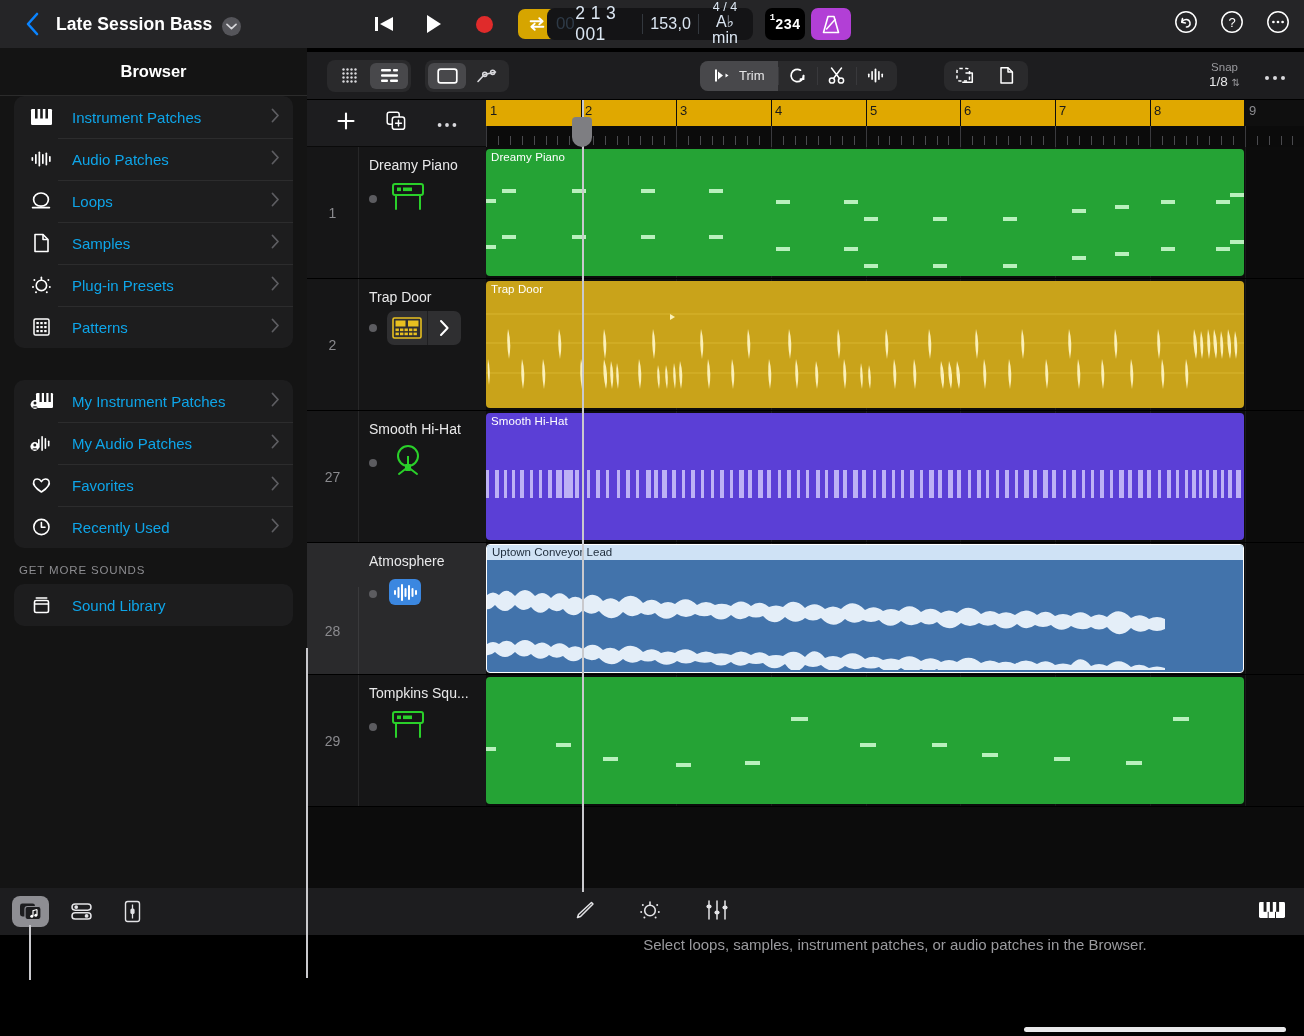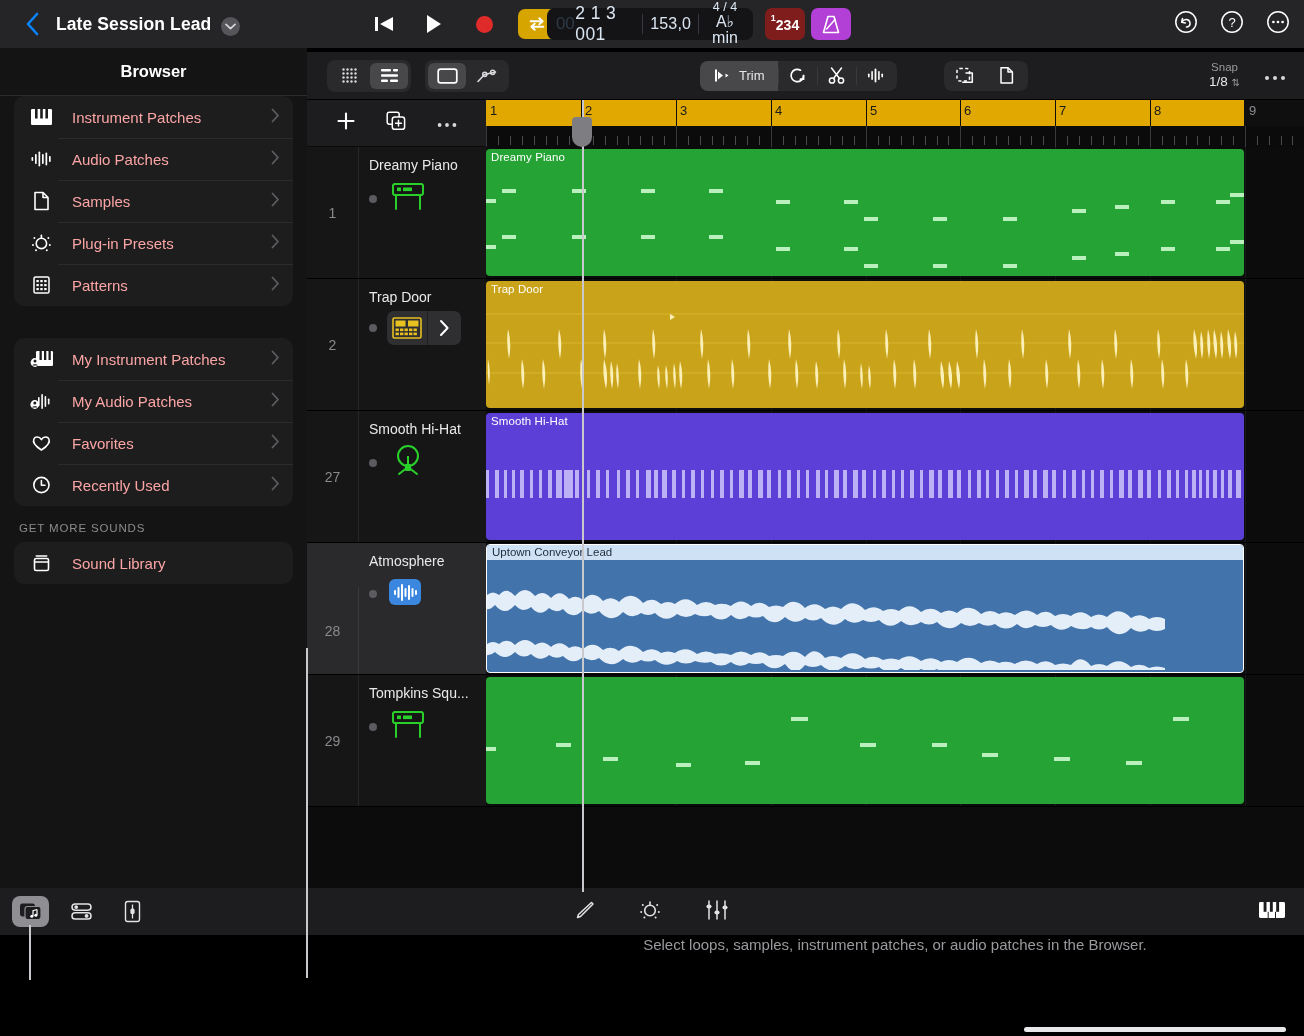--- a/index.html
+++ b/index.html
@@ -50,22 +50,22 @@
   .lcd-dim{ color:#2e3a47; font-size:17px; font-weight:500; letter-spacing:-.3px;}
   .lcd-pos{ font-size:17.5px; font-weight:500; letter-spacing:.4px; margin-left:1px;}
   .lcd-sep{ width:1px;height:20px;background:#33383e; margin:0 7px; }
   .lcd-tempo{ font-size:16px; font-weight:500; letter-spacing:.2px;}
   .lcd-sig{ text-align:center; line-height:1.02; }
   .lcd-sig .a{ font-size:12.5px; }
   .lcd-sig .b{ font-size:16px; }
 
   .count-btn{
     position:absolute; left:765px; top:8px; width:40px;height:32px;border-radius:7px;
-    background:#7f1d1d; display:flex;align-items:center;justify-content:center;
-    font-size:14px; font-weight:600;
+    background:#000000; display:flex;align-items:center;justify-content:center;
+    font-size:14px; font-weight:600;font-family:Liberation Mono, monospace;
   }
   .count-btn sup{ font-size:9px; position:relative; top:-3px; }
   .metro-btn{
     position:absolute; left:811px; top:8px; width:40px;height:32px;border-radius:7px;
     background:#b23fd6; display:flex;align-items:center;justify-content:center;
   }
   .top-right{
     position:absolute; right:14px; top:0; height:48px; display:flex; align-items:center; gap:22px;
   }
 
@@ -87,21 +87,21 @@
     margin:0 14px; background:#1d1d1e; border-radius:10px; overflow:hidden;
   }
   .srow{
     height:42px; display:flex; align-items:center; padding:0 13px 0 16px;
     position:relative;
   }
   .srow + .srow::before{
     content:""; position:absolute; left:44px; right:0; top:0; height:1px; background:#2c2c2d;
   }
   .srow .ico{ width:34px; display:flex; align-items:center; justify-content:flex-start; }
-  .srow .lbl{ font-size:15px; color:#fca5a5; flex:1; margin-left:8px; }
+  .srow .lbl{ font-size:15px; color:#0ea5e9; flex:1; margin-left:8px; }
   .srow .chev{ color:#5d5d61; }
 
   
   .workspace{
     position:absolute; left:307px; top:52px; width:997px; height:840px; background:#0c0c0c;
   }
   .wtoolbar{
     height:48px; background:#1d1d1f; display:flex; align-items:center; position:relative;
     border-bottom:1px solid #000;
   }
@@ -203,21 +203,21 @@
 </style>
 </head>
 <body>
 
 <div class="topbar">
   <div class="back-chevron">
     <svg width="15" height="24" viewBox="0 0 15 24">
       <path d="M12 2 L3 12 L12 22" stroke="#0a84ff" stroke-width="2.6" fill="none" stroke-linecap="round" stroke-linejoin="round"></path>
     </svg>
   </div>
-  <div class="proj-title">Late Session Lead</div>
+  <div class="proj-title">Late Session Bass</div>
   <div class="title-disc">
     <svg width="11" height="7" viewBox="0 0 11 7">
       <path d="M1 1.4 L5.5 5.6 L10 1.4" stroke="#d6d6da" stroke-width="1.7" fill="none" stroke-linecap="round" stroke-linejoin="round"></path>
     </svg>
   </div>
 
   <div class="transport">
     <div class="tbtn">
       <svg width="22" height="18" viewBox="0 0 22 18">
         <rect x="2" y="2" width="3" height="14" fill="#fff"></rect>
@@ -312,20 +312,32 @@
               <rect x="1.5" y="8" width="1.7" height="4" rx=".8"></rect>
               <rect x="5" y="5" width="1.7" height="10" rx=".8"></rect>
               <rect x="8.5" y="2.5" width="1.7" height="15" rx=".8"></rect>
               <rect x="12" y="5" width="1.7" height="10" rx=".8"></rect>
               <rect x="15.5" y="3.5" width="1.7" height="13" rx=".8"></rect>
               <rect x="19" y="7" width="1.7" height="6" rx=".8"></rect>
             </g>
           </svg>
       </span>
       <span class="lbl">Audio Patches</span>
+      <span class="chev"><svg width="9" height="15" viewBox="0 0 9 15">
+            <path d="M1.5 1.5 L7 7.5 L1.5 13.5" stroke="#5d5d61" stroke-width="1.8" fill="none" stroke-linecap="round" stroke-linejoin="round"></path>
+          </svg></span>
+    </div>
+    <div class="srow">
+      <span class="ico">
+        <svg width="23" height="20" viewBox="0 0 23 20">
+            <ellipse cx="11" cy="8.6" rx="7.4" ry="6.6" stroke="#fff" stroke-width="1.7" fill="none"></ellipse>
+            <path d="M2.6 16.6 H19.4" stroke="#fff" stroke-width="1.7" stroke-linecap="round"></path>
+          </svg>
+      </span>
+      <span class="lbl">Loops</span>
       <span class="chev"><svg width="9" height="15" viewBox="0 0 9 15">
             <path d="M1.5 1.5 L7 7.5 L1.5 13.5" stroke="#5d5d61" stroke-width="1.8" fill="none" stroke-linecap="round" stroke-linejoin="round"></path>
           </svg></span>
     </div>
     <div class="srow">
       <span class="ico">
         <svg width="23" height="20" viewBox="0 0 23 20">
             <path d="M5 1.5 H13 L18 6.5 V18.5 H5 Z" stroke="#fff" stroke-width="1.6" fill="none" stroke-linejoin="round"></path>
             <path d="M13 1.5 V6.5 H18" stroke="#fff" stroke-width="1.6" fill="none" stroke-linejoin="round"></path>
           </svg>

